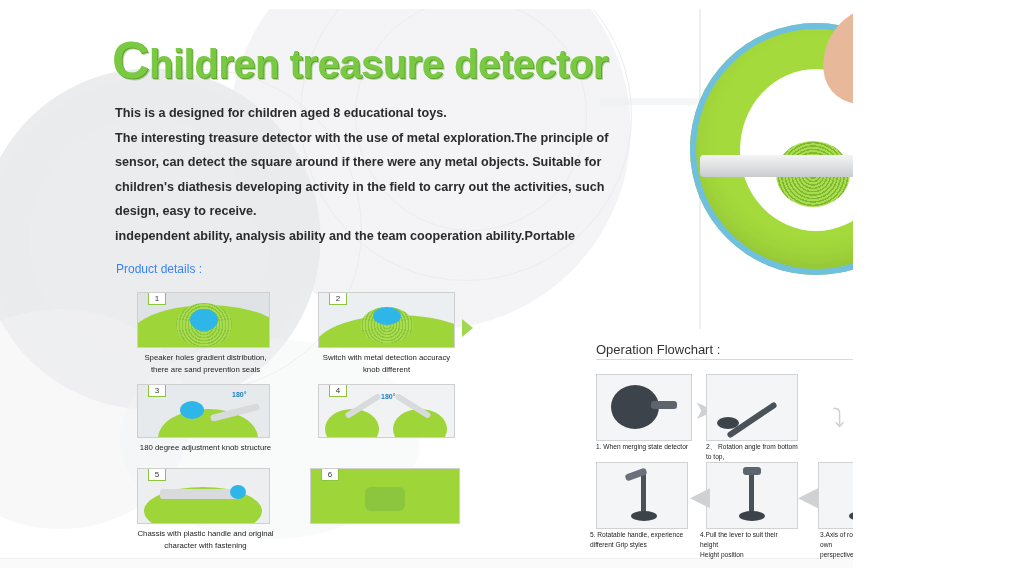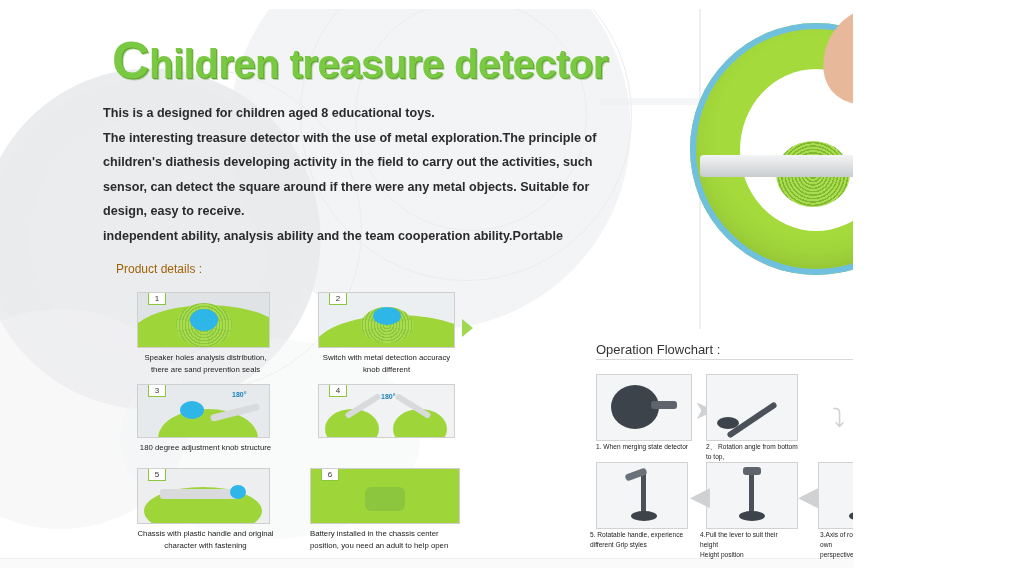--- a/index.html
+++ b/index.html
@@ -88,36 +88,36 @@
     white-space: nowrap;
   }
   .headline .cap {
     font-size: 52px;
     line-height: 0.9;
   }
 
   
   .intro {
     position: absolute;
-    left: 103px;
+    left: 115px;
     top: 92px;
     width: 500px;
     font-size: 12.6px;
     font-weight: bold;
     color: #2b2b2b;
     line-height: 1.95;
   }
   .intro p { margin: 0; }
 
   .details-label {
     position: absolute;
     left: 116px;
     top: 253px;
     font-size: 12px;
-    color: #a16207;
+    color: #3b82f6;
   }
 
   
   .detail-item {
     position: absolute;
   }
   .detail-photo {
     position: relative;
     width: 131px;
     height: 54px;
@@ -377,39 +377,39 @@
   </div>
   <div class="bottom-bar"></div>
 
   <div class="headline">
     <span class="cap">C</span><span>hildren treasure detector</span>
   </div>
 
   <div class="intro">
     <p>This is a designed for children aged 8 educational toys.</p>
     <p>The interesting treasure detector with the use of metal exploration.The principle of</p>
+    <p>sensor, can detect the square around if there were any metal objects. Suitable for</p>
     <p>children's diathesis developing activity in the field to carry out the activities, such</p>
-    <p>sensor, can detect the square around if there were any metal objects. Suitable for</p>
     <p>design, easy to receive.</p>
     <p>independent ability, analysis ability and the team cooperation ability.Portable</p>
   </div>
 
   <div class="details-label">Product details :</div>
 
   <div class="detail-item" style="left:137px;top:283px;">
     <div class="detail-photo" style="width:131px;height:54px;background:#dfe3e6;">
       <div class="art">
         <div class="green-body" style="left:-10px;top:12px;width:160px;height:70px;"></div>
         <div class="sand-rings" style="left:38px;top:10px;width:56px;height:44px;"></div>
         <div class="blue-knob" style="left:52px;top:16px;width:28px;height:22px;"></div>
       </div>
       <div class="badge">1</div>
     </div>
     <div class="detail-caption">
-      <div>Speaker holes analysis distribution,</div>
+      <div>Speaker holes gradient distribution,</div>
       <div>there are sand prevention seals</div>
     </div>
   </div>
 
   <div class="detail-item" style="left:318px;top:283px;">
     <div class="detail-photo" style="width:135px;height:54px;background:#eceff1;">
       <div class="art">
         <div class="green-body" style="left:-6px;top:22px;width:170px;height:70px;"></div>
         <div class="sand-rings" style="left:42px;top:14px;width:52px;height:36px;"></div>
         <div class="blue-knob" style="left:54px;top:14px;width:28px;height:18px;"></div>
@@ -468,24 +468,20 @@
   </div>
 
   <div class="detail-item" style="left:310px;top:459px;">
     <div class="detail-photo" style="width:148px;height:54px;background:#a8dc44;">
       <div class="art">
         <div class="green-body" style="left:-4px;top:-6px;width:160px;height:70px;background:#9ed63a;border-radius:8px;"></div>
         <div class="grey-bar" style="left:54px;top:18px;width:40px;height:24px;background:#8cc63f;border-radius:6px;"></div>
       </div>
       <div class="badge">6</div>
     </div>
-    <div class="detail-caption left" style="width:150px;">
-      <div>Battery installed in the chassis center</div>
-      <div>position, you need an adult to help open</div>
-    </div>
   </div>
 
   <div class="hero">
     <div class="hero-ring">
       <div class="hero-ring-inner"></div>
       <div class="hero-hub"></div>
     </div>
     <div class="hero-bar"></div>
     <div class="hero-dial"></div>
     <div class="hero-shaft"></div>

